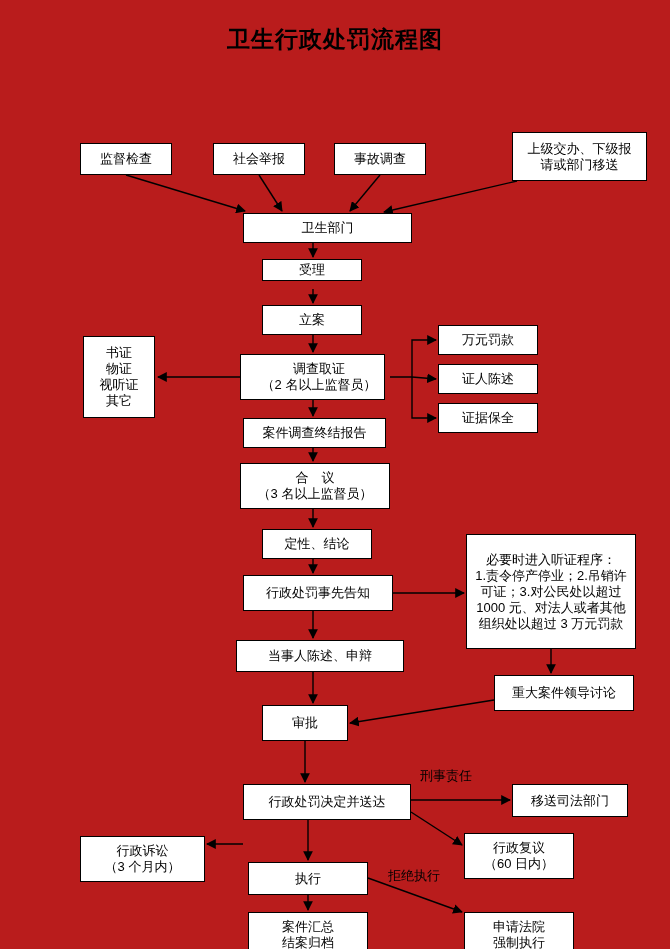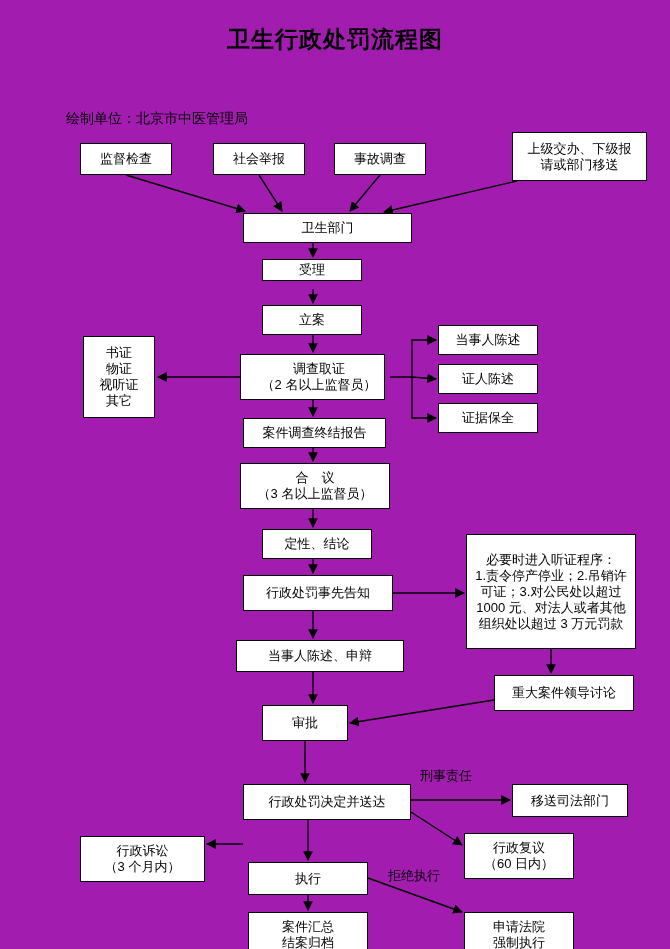--- a/index.html
+++ b/index.html
@@ -9,21 +9,21 @@
   }
   body {
     font-family: "Liberation Sans", "DejaVu Sans", sans-serif;
     color: #000000;
   }
   #canvas {
     position: relative;
     width: 670px;
     height: 949px;
     overflow: hidden;
-    background: #a21caf;
+    background: #b91c1c;
   }
   #svg-layer {
     position: absolute;
     left: 0;
     top: 0;
     width: 670px;
     height: 949px;
     pointer-events: none;
   }
   .node {
@@ -67,21 +67,20 @@
     position: absolute;
     font-size: 14px;
   }
 </style>
 </head>
 <body>
 
 <div id="canvas">
 
   <div class="title" style="top:24px">卫生行政处罚流程图</div>
-  <div class="maker" style="left:66px; top:110px">绘制单位：北京市中医管理局</div>
 
   <svg id="svg-layer" viewBox="0 0 670 949">
     <defs>
       <marker id="arrow" viewBox="0 0 10 10" refX="9" refY="5" markerWidth="7" markerHeight="7" orient="auto-start-reverse">
         <path d="M 0 0 L 10 5 L 0 10 z" fill="#000000"></path>
       </marker>
     </defs>
     <g id="connector-group" fill="none" stroke="#000000" stroke-width="1.4">
         <path d="M126,175 L245,211" marker-end="url(#arrow)"></path>
         <path d="M259,175 L282,211" marker-end="url(#arrow)"></path>
@@ -121,21 +120,21 @@
 请或部门移送</div>
       <div class="node" style="left: 243px; top: 213px; width: 169px; height: 30px;">卫生部门</div>
       <div class="node" style="left: 262px; top: 259px; width: 100px; height: 22px;">受理</div>
       <div class="node" style="left: 262px; top: 305px; width: 100px; height: 30px;">立案</div>
       <div class="node" style="left: 240px; top: 354px; width: 145px; height: 46px; padding-left: 16px;">调查取证
 （2 名以上监督员）</div>
       <div class="node" style="left: 83px; top: 336px; width: 72px; height: 82px;">书证
 物证
 视听证
 其它</div>
-      <div class="node" style="left: 438px; top: 325px; width: 100px; height: 30px;">当事人陈述</div>
+      <div class="node" style="left: 438px; top: 325px; width: 100px; height: 30px;">万元罚款</div>
       <div class="node" style="left: 438px; top: 364px; width: 100px; height: 30px;">证人陈述</div>
       <div class="node" style="left: 438px; top: 403px; width: 100px; height: 30px;">证据保全</div>
       <div class="node" style="left: 243px; top: 418px; width: 143px; height: 30px;">案件调查终结报告</div>
       <div class="node" style="left: 240px; top: 463px; width: 150px; height: 46px;">合　议
 （3 名以上监督员）</div>
       <div class="node" style="left: 262px; top: 529px; width: 110px; height: 30px;">定性、结论</div>
       <div class="node" style="left: 243px; top: 575px; width: 150px; height: 36px;">行政处罚事先告知</div>
       <div class="node" style="left: 466px; top: 534px; width: 170px; height: 115px;">必要时进入听证程序：
 1.责令停产停业；2.吊销许
 可证；3.对公民处以超过

